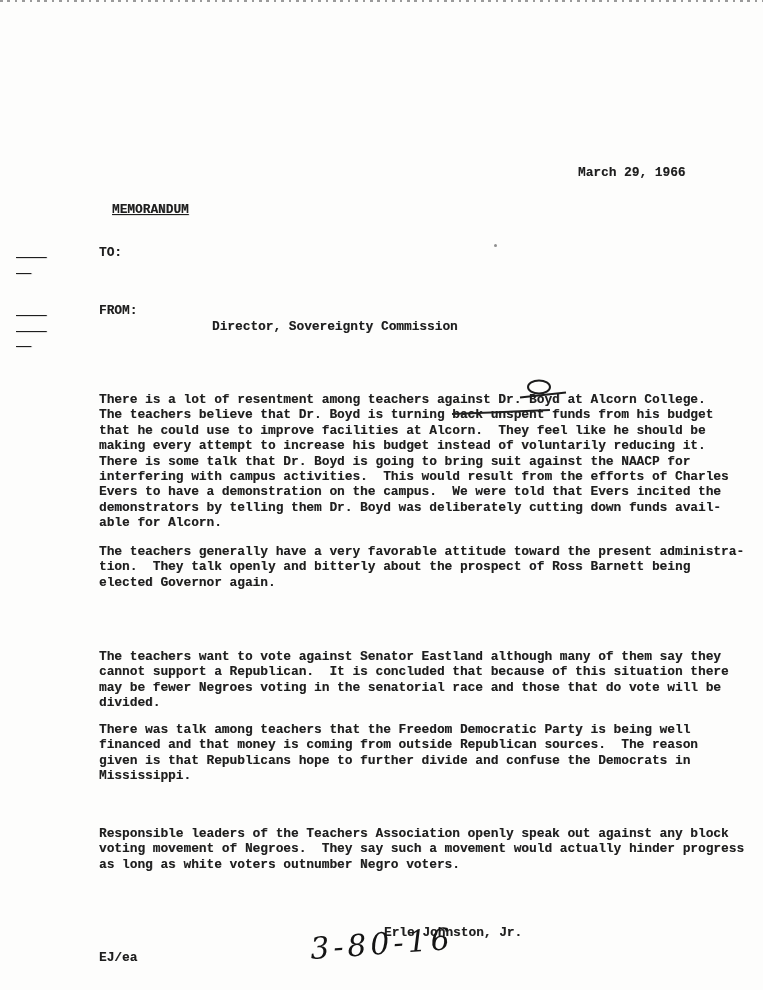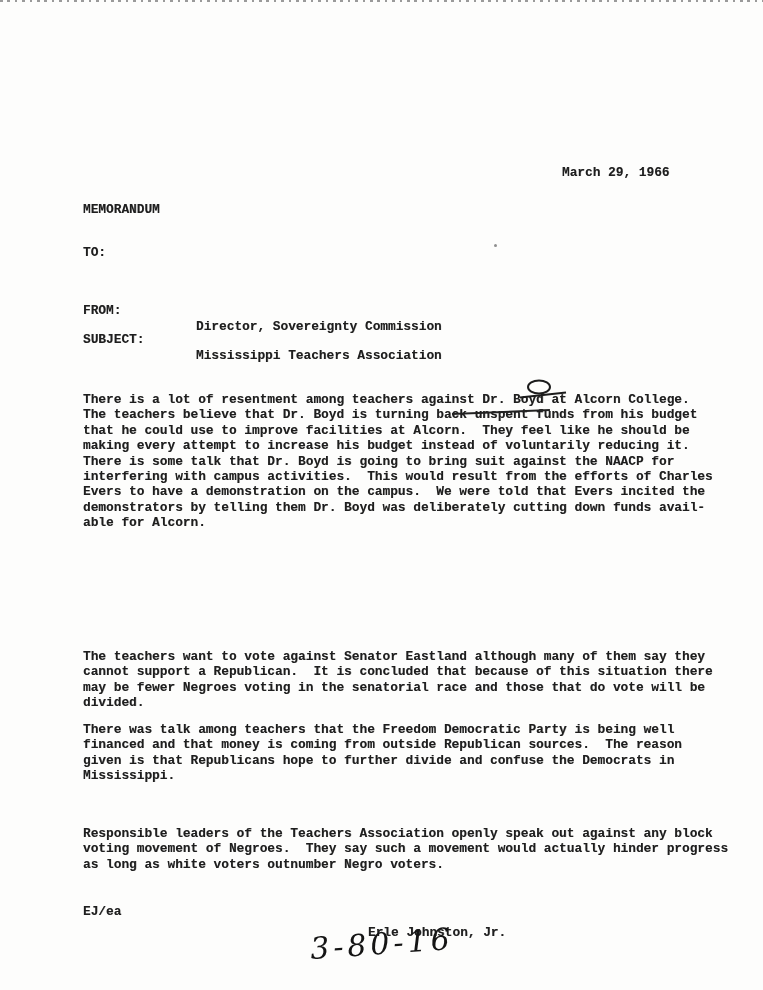--- a/index.html
+++ b/index.html
@@ -9,33 +9,33 @@
     height: 990px;
     background: #fdfdfc;
     overflow: hidden;
     font-family: "Liberation Mono", monospace;
     font-weight: 700;
     font-size: 12.8px;
     line-height: 15.4px;
     color: #1e1e1e;
     text-shadow: 0.3px 0.3px 0.3px rgba(25,25,25,0.45);
   }
-  .abs { position: absolute; white-space: pre-wrap; }
+  .abs { position: absolute; white-space: pre-wrap; margin-left: 16px; }
   .perforation {
     position: absolute; top: 0; left: 0; right: 0; height: 2px;
     background-image: repeating-linear-gradient(to right, #9a9a9a 0 2.6px, transparent 2.6px 7.4px);
   }
   .date-line { left: 562px; top: 165px; }
-  .doc-title { left: 83px; top: 202px; }
-  .hdr-row { left: 0; top: 0; right: 0; }
+  .doc-title { left: 96px; top: 202px; text-decoration: underline; }
+  .hdr-row { left: 0; top: 0; right: 0; text-decoration: underline; }
   .hdr-label { position: absolute; left: 83px; white-space: pre; }
   .hdr-value { position: absolute; left: 196px; white-space: pre-wrap; }
   .para { left: 83px; width: 660px; }
   .signature { left: 368px; top: 925px; }
-  .initials { left: 83px; top: 904px; }
+  .initials { left: 83px; top: 950px; }
   .handwritten {
     position: absolute; left: 310px; top: 936px;
     font-family: "DejaVu Serif", serif;
     font-style: italic; font-weight: 400;
     font-size: 30px; letter-spacing: 4px;
     color: #141414; text-shadow: none;
     transform: rotate(-4deg);
   }
   .annot-oval { position: absolute; left: 514px; top: 377px; }
   .annot-strike {
@@ -60,34 +60,33 @@
 
   <div class="abs hdr-row" style="top:230px">
     <span class="hdr-label">TO:</span>
   </div>
 
   <div class="abs hdr-row" style="top:288px">
     <span class="hdr-label">FROM:</span>
     <span class="hdr-value">Director, Sovereignty Commission</span>
   </div>
 
-  <div class="abs hdr-row" style="top:317px">
-    <span class="hdr-label">SUBJECT:</span>
-    <span class="hdr-value">Mississippi Teachers Association</span>
-  </div>
 
   <div class="abs para" style="top:392px">There is a lot of resentment among teachers against Dr. Boyd at Alcorn College.
 The teachers believe that Dr. Boyd is turning back unspent funds from his budget
 that he could use to improve facilities at Alcorn.  They feel like he should be
 making every attempt to increase his budget instead of voluntarily reducing it.
 There is some talk that Dr. Boyd is going to bring suit against the NAACP for
 interfering with campus activities.  This would result from the efforts of Charles
 Evers to have a demonstration on the campus.  We were told that Evers incited the
 demonstrators by telling them Dr. Boyd was deliberately cutting down funds avail-
 able for Alcorn.</div>
+  <div class="abs para" style="top:544px">The teachers generally have a very favorable attitude toward the present administra-
+tion.  They talk openly and bitterly about the prospect of Ross Barnett being
+elected Governor again.</div>
   <div class="abs para" style="top:649px">The teachers want to vote against Senator Eastland although many of them say they
 cannot support a Republican.  It is concluded that because of this situation there
 may be fewer Negroes voting in the senatorial race and those that do vote will be
 divided.</div>
   <div class="abs para" style="top:722px">There was talk among teachers that the Freedom Democratic Party is being well
 financed and that money is coming from outside Republican sources.  The reason
 given is that Republicans hope to further divide and confuse the Democrats in
 Mississippi.</div>
   <div class="abs para" style="top:826px">Responsible leaders of the Teachers Association openly speak out against any block
 voting movement of Negroes.  They say such a movement would actually hinder progress

